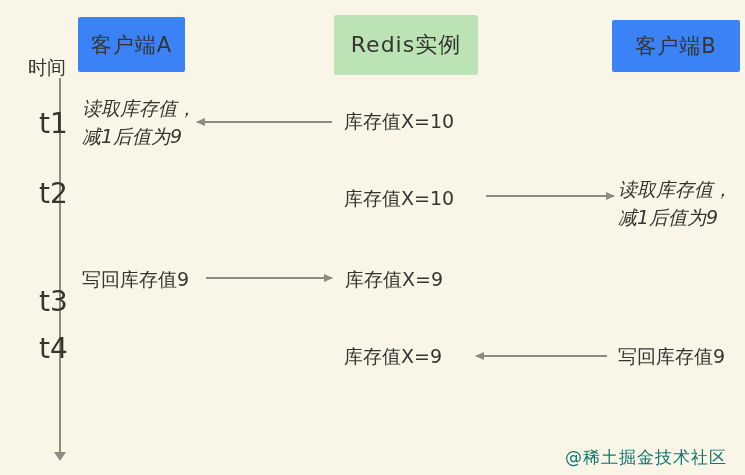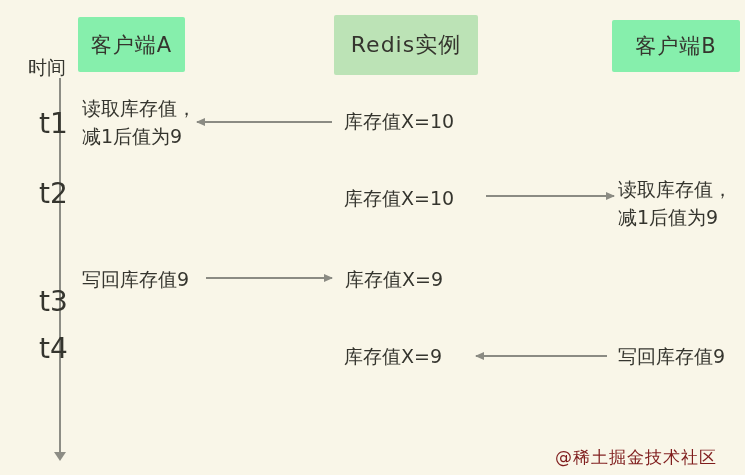--- a/index.html
+++ b/index.html
@@ -10,56 +10,56 @@
   }
   .canvas {
     position:relative; width:745px; height:475px;
     background:#f9f6e8; overflow:hidden; color:#35352e;
   }
   
   .actor {
     position:absolute; display:flex; align-items:center; justify-content:center;
     font-size:21px; letter-spacing:1px; border-radius:2px; color:#35352e;
   }
-  .actor.client { background:#86efac; }
+  .actor.client { background:#3b82f6; }
   .actor.redis  { background:#bce3b6; }
   .actor-a { left:78px;  top:17px; width:107px; height:55px; }
   .actor-r { left:334px; top:15px; width:144px; height:60px; font-size:22px; }
   .actor-b { left:612px; top:20px; width:128px; height:52px; }
 
   
   .time-label { position:absolute; left:28px; top:55px; font-size:19px; }
   .vline { position:absolute; left:59px; top:78px; width:2px; height:376px; background:#8d8d85; }
   .varrow {
     position:absolute; left:54px; top:452px; width:0; height:0;
     border-left:6px solid transparent; border-right:6px solid transparent;
     border-top:9px solid #8d8d85;
   }
   .tick { position:absolute; left:39px; font-size:28px; }
   .tick-t1 { top:107px; } .tick-t2 { top:177px;text-align:right; }
   .tick-t3 { top:285px; } .tick-t4 { top:332px; }
 
   
   .txt { position:absolute; font-size:19px; line-height:28px; white-space:nowrap; }
-  .txt span { display:block; }
+  .txt span { display:block;font-style:italic; }
 
   
   .harrow { position:absolute; height:1.5px; background:#8b8b83; }
   .harrow.left::before {
     content:""; position:absolute; left:-1px; top:-3.5px; width:0; height:0;
     border-top:4.5px solid transparent; border-bottom:4.5px solid transparent;
     border-right:9px solid #8b8b83;
   }
   .harrow.right::after {
     content:""; position:absolute; right:-1px; top:-3.5px; width:0; height:0;
     border-top:4.5px solid transparent; border-bottom:4.5px solid transparent;
     border-left:9px solid #8b8b83;
   }
 
-  .watermark { position:absolute; right:28px; bottom:6px; font-size:17px; color:#7f1d1d; letter-spacing:1px; }
+  .watermark { position:absolute; right:18px; bottom:6px; font-size:17px; color:#0f766e; letter-spacing:1px; }
 </style>
 </head>
 <body>
 
 <div class="canvas">
 
   <div class="actor client actor-a">
     <span>客户端A</span>
   </div>
   <div class="actor redis actor-r">

